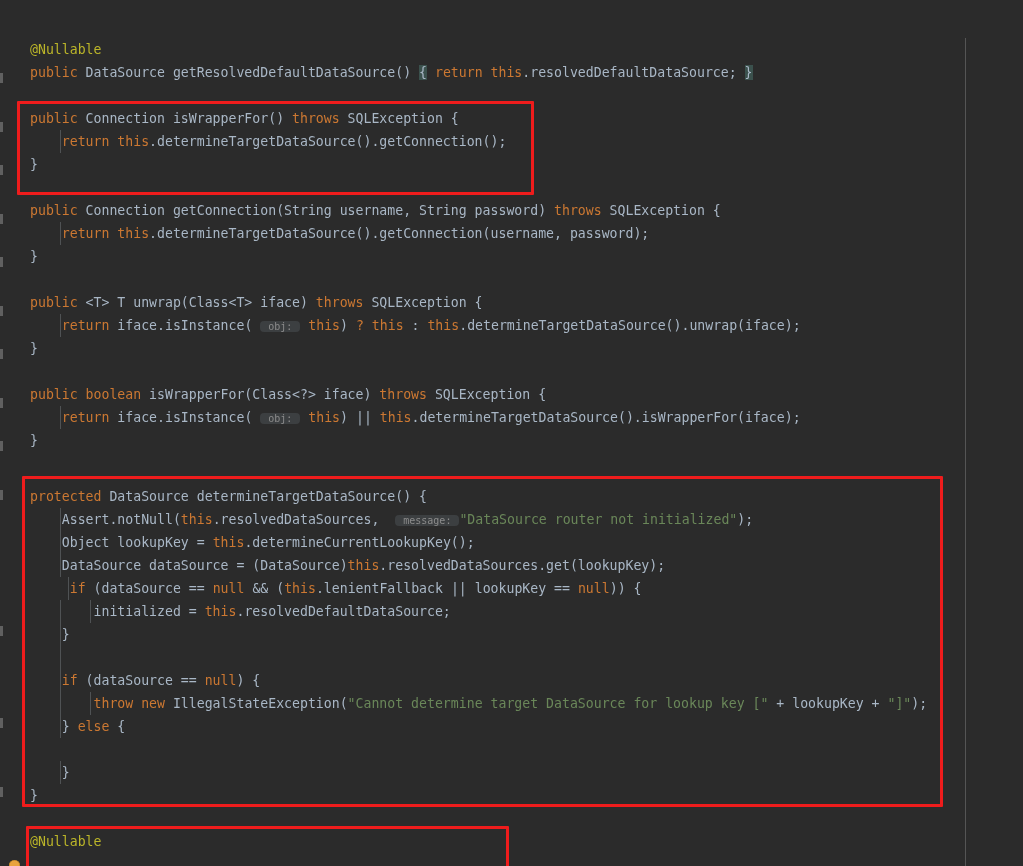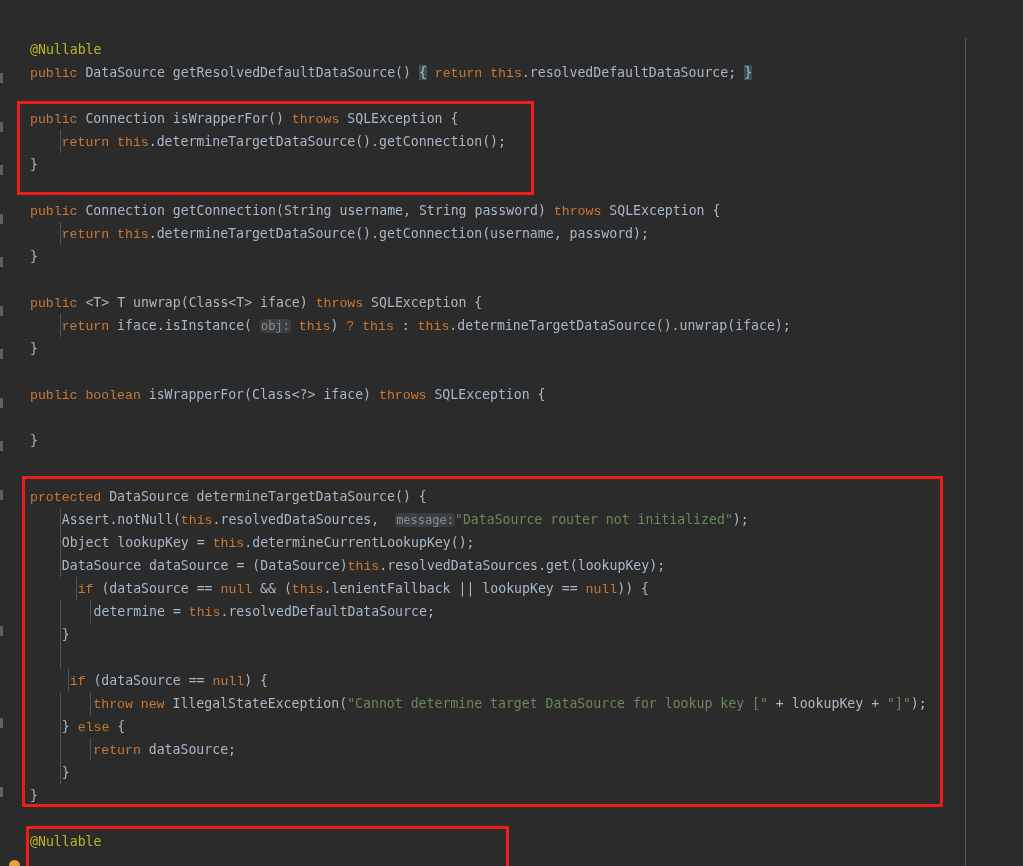--- a/index.html
+++ b/index.html
@@ -97,31 +97,31 @@
     position: absolute;
     top: 0;
     width: 1px;
     height: 23px;
     background: #4f5254;
   }
   .ig.i1 { left: 60px; }
   .ig.i2 { left: 90px; }
 
   
-  .kw   { color: #cc7832; font-family: Liberation Mono, monospace; }           
+  .kw   { color: #cc7832; }           
   .id   { color: #a9b7c6; }           
   .ann  { color: #bbb529; }           
   .str  { color: #6a8759; }
   .brhl { background: #3b514d; color: #a9b7c6; }  
   .hint {
     background: #3c3f41;
     color: #8c8c8c;
     border-radius: 4px;
-    padding: 0 1px;
-    font-size: 12px;
+    padding: 0 8px;
+    font-size: 10px;
   }
 
   
   .redbox {
     position: absolute;
     border: 3px solid #ef1c1c;
     box-sizing: border-box;
     pointer-events: none;
     border-radius: 1px;
   }
@@ -189,48 +189,48 @@
     <div class="line" style="top:253px;position:absolute;left:0;width:1023px"><span class="kw">public</span><span class="id"> &lt;T&gt; T unwrap(Class&lt;T&gt; iface) </span><span class="kw">throws</span><span class="id"> SQLException {</span></div>
 
     <div class="line" style="top:276px;position:absolute;left:0;width:1023px"><span class="ig i1"></span><span class="kw">    return </span><span class="id">iface.isInstance(&nbsp;</span><span class="hint">obj:</span><span class="kw"> this</span><span class="id">) </span><span class="kw">? this </span><span class="id">: </span><span class="kw">this</span><span class="id">.determineTargetDataSource().unwrap(iface);</span></div>
 
     <div class="line" style="top:299px;position:absolute;left:0;width:1023px"><span class="id">}</span></div>
 
     <div class="line" style="top:322px;position:absolute;left:0;width:1023px"></div>
 
     <div class="line" style="top:345px;position:absolute;left:0;width:1023px"><span class="kw">public boolean</span><span class="id"> isWrapperFor(Class&lt;?&gt; iface) </span><span class="kw">throws</span><span class="id"> SQLException {</span></div>
 
+    <div class="line" style="top:368px;position:absolute;left:0;width:1023px"><span class="ig i1"></span><span class="kw">    return </span><span class="id">iface.isInstance(&nbsp;</span><span class="hint">obj:</span><span class="kw"> this</span><span class="id">) || </span><span class="kw">this</span><span class="id">.determineTargetDataSource().isWrapperFor(iface);</span></div>
 
     <div class="line" style="top:391px;position:absolute;left:0;width:1023px"><span class="id">}</span></div>
 
     <div class="line" style="top:414px;position:absolute;left:0;width:1023px"></div>
 
     <div class="line" style="top:447px;position:absolute;left:0;width:1023px"><span class="kw">protected</span><span class="id"> DataSource determineTargetDataSource() {</span></div>
 
     <div class="line" style="top:470px;position:absolute;left:0;width:1023px"><span class="ig i1"></span><span class="id">    Assert.notNull(</span><span class="kw">this</span><span class="id">.resolvedDataSources, &nbsp;</span><span class="hint">message:</span><span class="str">"DataSource router not initialized"</span><span class="id">);</span></div>
 
     <div class="line" style="top:493px;position:absolute;left:0;width:1023px"><span class="ig i1"></span><span class="id">    Object lookupKey = </span><span class="kw">this</span><span class="id">.determineCurrentLookupKey();</span></div>
 
     <div class="line" style="top:516px;position:absolute;left:0;width:912px"><span class="ig i1"></span><span class="id">    DataSource dataSource = (DataSource)</span><span class="kw">this</span><span class="id">.resolvedDataSources.get(lookupKey);</span></div>
 
-    <div class="line" style="top:539px;position:absolute;left:16px;width:813px"><span class="ig i1"></span><span class="kw">    if </span><span class="id">(dataSource == </span><span class="kw">null</span><span class="id"> &amp;&amp; (</span><span class="kw">this</span><span class="id">.lenientFallback || lookupKey == </span><span class="kw">null</span><span class="id">)) {</span></div>
-
-    <div class="line" style="top:562px;position:absolute;left:0;width:1023px"><span class="ig i1"></span><span class="ig i2"></span><span class="id">        determine = </span><span class="kw">this</span><span class="id">.resolvedDefaultDataSource;</span></div>
+    <div class="line" style="top:539px;position:absolute;left:8px;width:813px"><span class="ig i1"></span><span class="kw">    if </span><span class="id">(dataSource == </span><span class="kw">null</span><span class="id"> &amp;&amp; (</span><span class="kw">this</span><span class="id">.lenientFallback || lookupKey == </span><span class="kw">null</span><span class="id">)) {</span></div>
+
+    <div class="line" style="top:562px;position:absolute;left:0;width:1023px"><span class="ig i1"></span><span class="ig i2"></span><span class="id">        initialized = </span><span class="kw">this</span><span class="id">.resolvedDefaultDataSource;</span></div>
 
     <div class="line" style="top:585px;position:absolute;left:0;width:1023px"><span class="ig i1"></span><span class="id">    }</span></div>
 
     <div class="line" style="top:608px;position:absolute;left:0;width:1023px"><span class="ig i1"></span></div>
 
-    <div class="line" style="top:631px;position:absolute;left:8px;width:882px"><span class="ig i1"></span><span class="kw">    if </span><span class="id">(dataSource == </span><span class="kw">null</span><span class="id">) {</span></div>
+    <div class="line" style="top:631px;position:absolute;left:0;width:882px"><span class="ig i1"></span><span class="kw">    if </span><span class="id">(dataSource == </span><span class="kw">null</span><span class="id">) {</span></div>
 
     <div class="line" style="top:654px;position:absolute;left:0;width:1023px"><span class="ig i1"></span><span class="ig i2"></span><span class="kw">        throw new </span><span class="id">IllegalStateException(</span><span class="str">"Cannot determine target DataSource for lookup key ["</span><span class="id"> + lookupKey + </span><span class="str">"]"</span><span class="id">);</span></div>
 
     <div class="line" style="top:677px;position:absolute;left:0;width:830px"><span class="ig i1"></span><span class="id">    } </span><span class="kw">else</span><span class="id"> {</span></div>
 
-    <div class="line" style="top:700px;position:absolute;left:0;width:1023px"><span class="ig i1"></span><span class="ig i2"></span><span class="kw">        return </span><span class="id">dataSource;</span></div>
 
     <div class="line" style="top:723px;position:absolute;left:0;width:1023px"><span class="ig i1"></span><span class="id">    }</span></div>
 
     <div class="line" style="top:746px;position:absolute;left:0;width:1023px"><span class="id">}</span></div>
 
     <div class="line" style="top:769px;position:absolute;left:0;width:1023px"></div>
 
     <div class="line" style="top:792px;position:absolute;left:0;width:1023px"><span class="ann">@Nullable</span></div>
 
 

